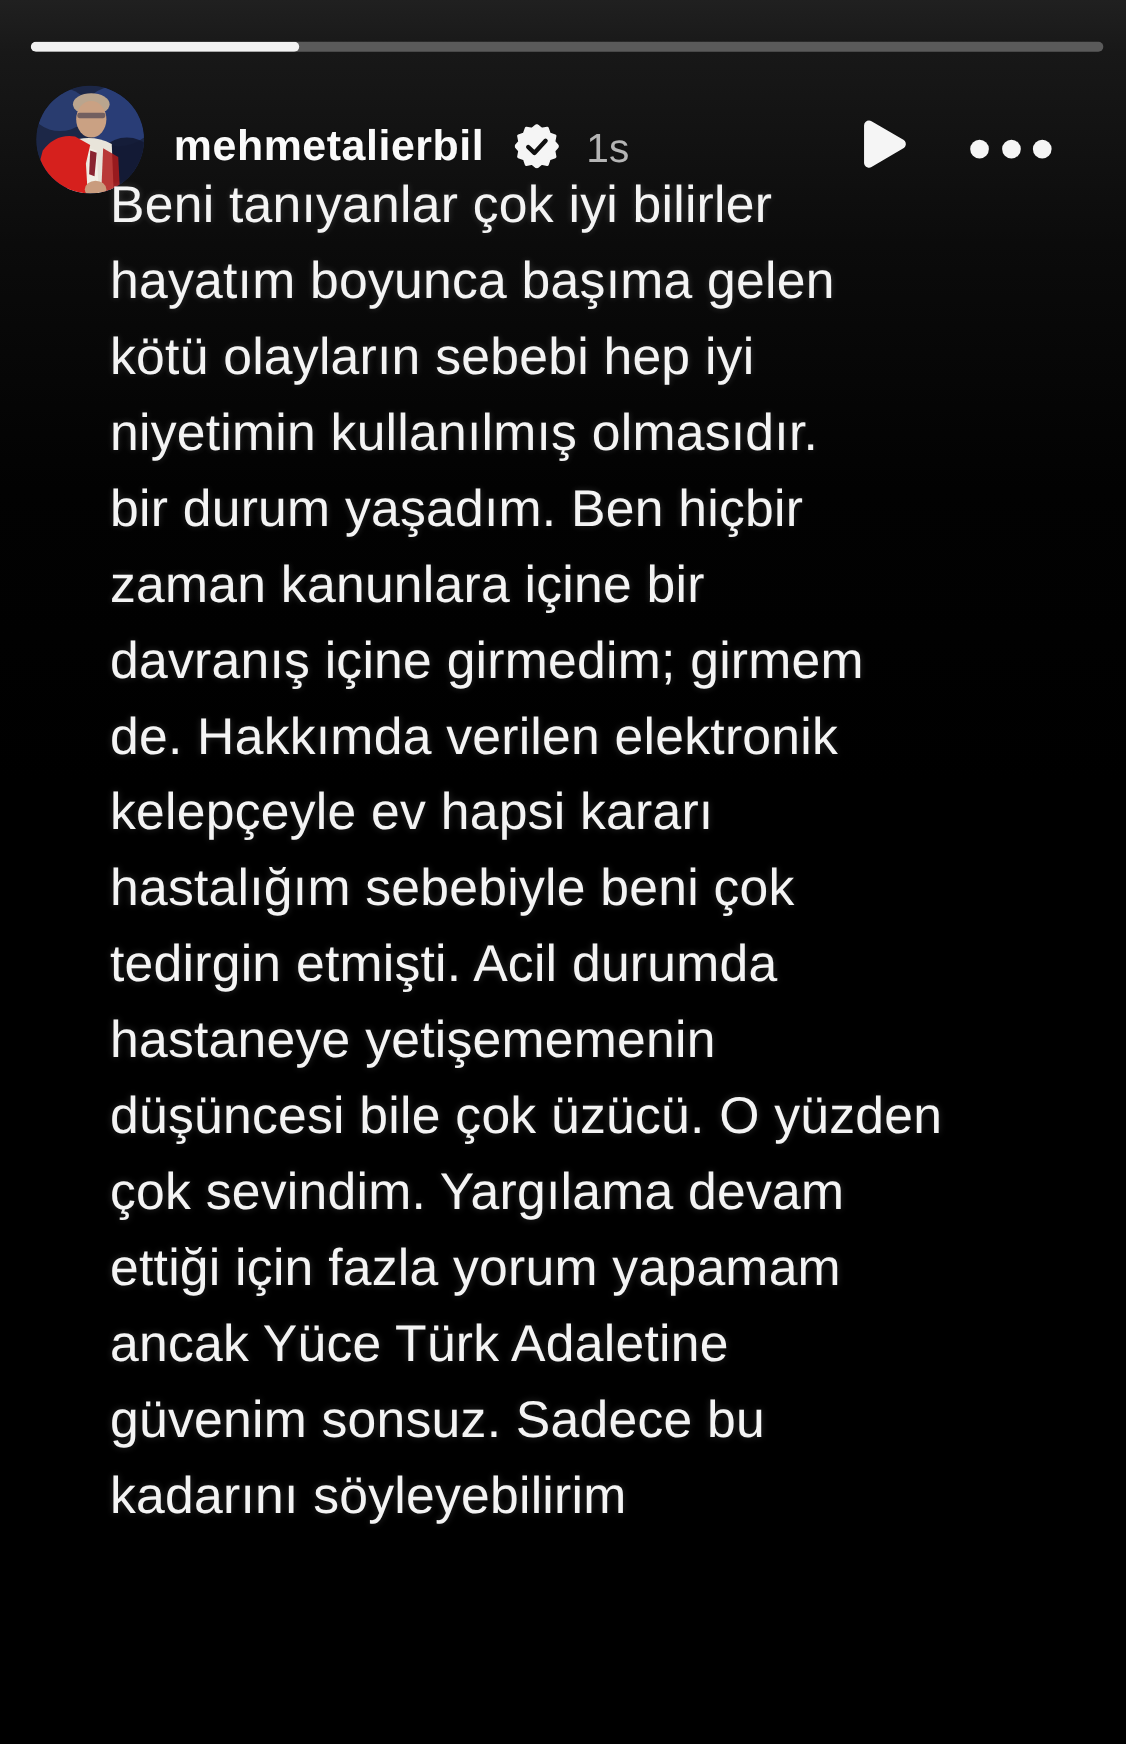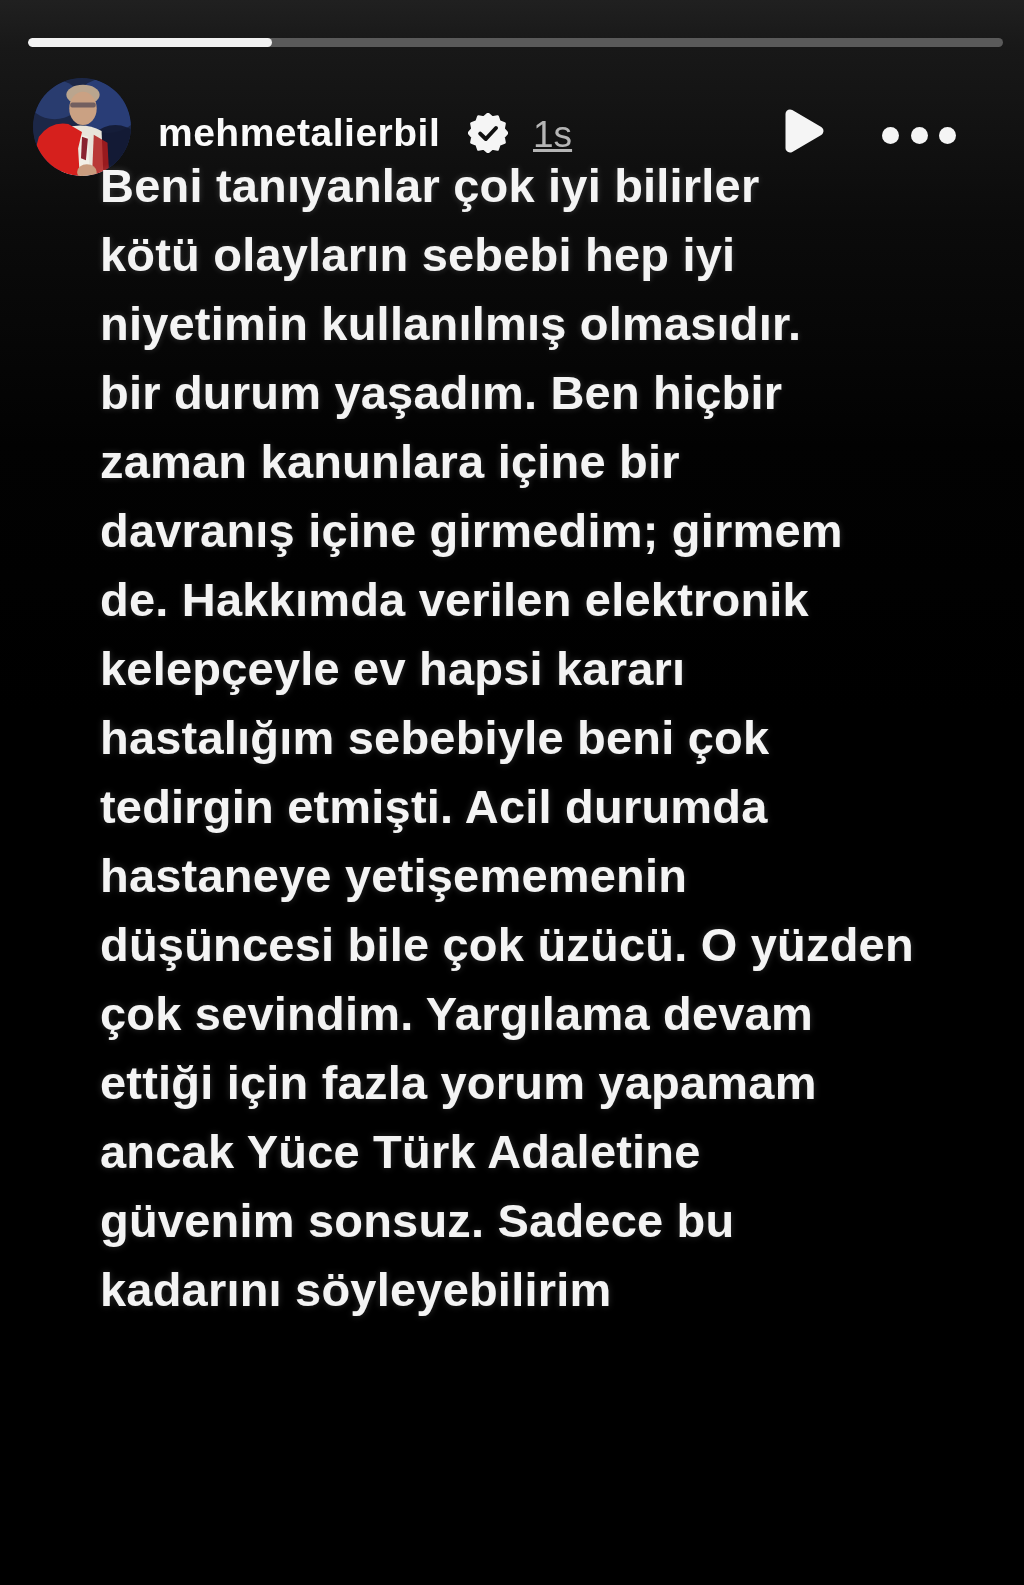--- a/index.html
+++ b/index.html
@@ -55,21 +55,20 @@
     position: absolute;
     left: 468px; top: 113px;
     width: 40px; height: 40px;
   }
   .timestamp {
     position: absolute;
     left: 533px; top: 114px;
     font-size: 37px;
     font-weight: normal;
     color: #b5b5b5;
-    text-decoration: underline;
   }
 
   .play-button {
     position: absolute;
     left: 778px; top: 104px;
     width: 50px; height: 54px;
     background: none; border: none; cursor: pointer; padding: 0;
   }
   .play-button svg { display: block; width: 100%; height: 100%; }
 
@@ -91,21 +90,21 @@
   
   .story-text {
     position: absolute;
     left: 100px; top: 151px;
     width: 900px;
   }
   .story-line {
     height: 69px;
     line-height: 69px;
     font-size: 47px;
-    font-weight: bold;
+    font-weight: normal;
     color: #f4f4f4;
     letter-spacing: 0.2px;
     white-space: nowrap;
     text-shadow: 0 0 7px rgba(255,255,255,0.18);
   }
 </style>
 </head>
 <body>
 
 <div class="story-viewport">
@@ -157,20 +156,21 @@
   </button>
 
   <button class="more-button">
     <span class="dot"></span>
     <span class="dot"></span>
     <span class="dot"></span>
   </button>
 
   <div class="story-text">
       <div class="story-line">Beni tanıyanlar çok iyi bilirler</div>
+      <div class="story-line">hayatım boyunca başıma gelen</div>
       <div class="story-line">kötü olayların sebebi hep iyi</div>
       <div class="story-line">niyetimin kullanılmış olmasıdır.</div>
       <div class="story-line">bir durum yaşadım. Ben hiçbir</div>
       <div class="story-line">zaman kanunlara içine bir</div>
       <div class="story-line">davranış içine girmedim; girmem</div>
       <div class="story-line">de. Hakkımda verilen elektronik</div>
       <div class="story-line">kelepçeyle ev hapsi kararı</div>
       <div class="story-line">hastalığım sebebiyle beni çok</div>
       <div class="story-line">tedirgin etmişti. Acil durumda</div>
       <div class="story-line">hastaneye yetişememenin</div>

